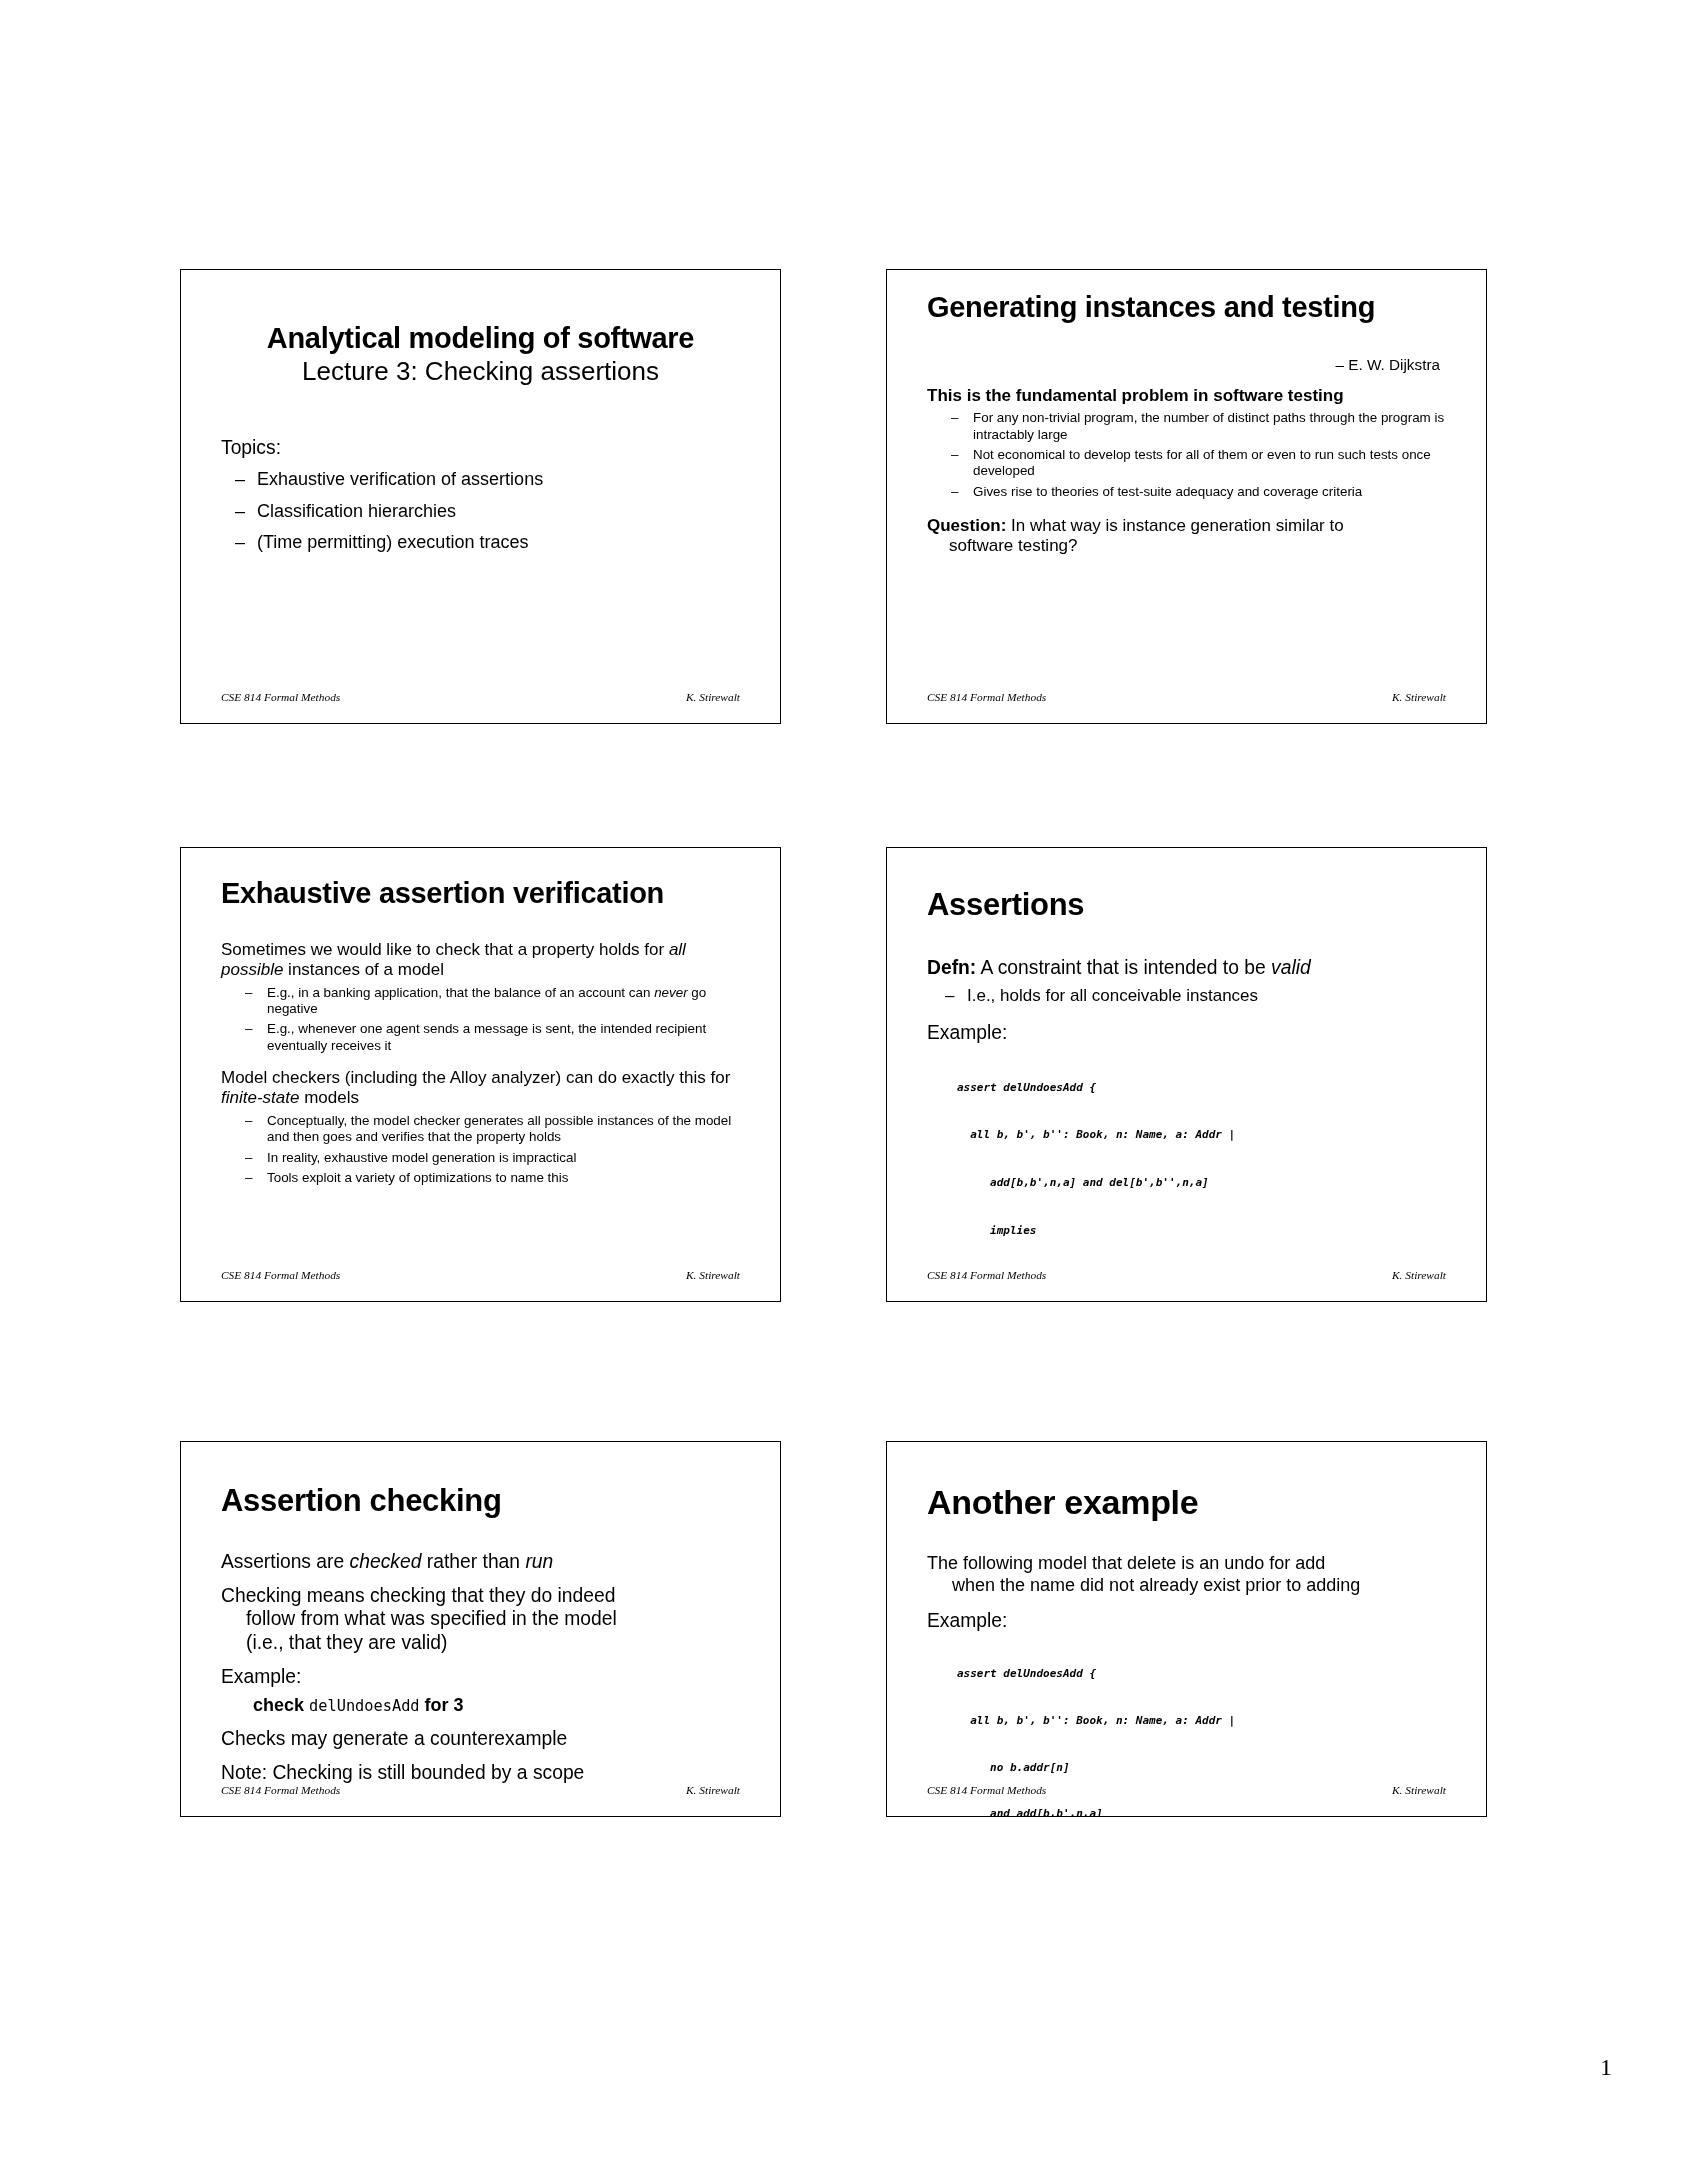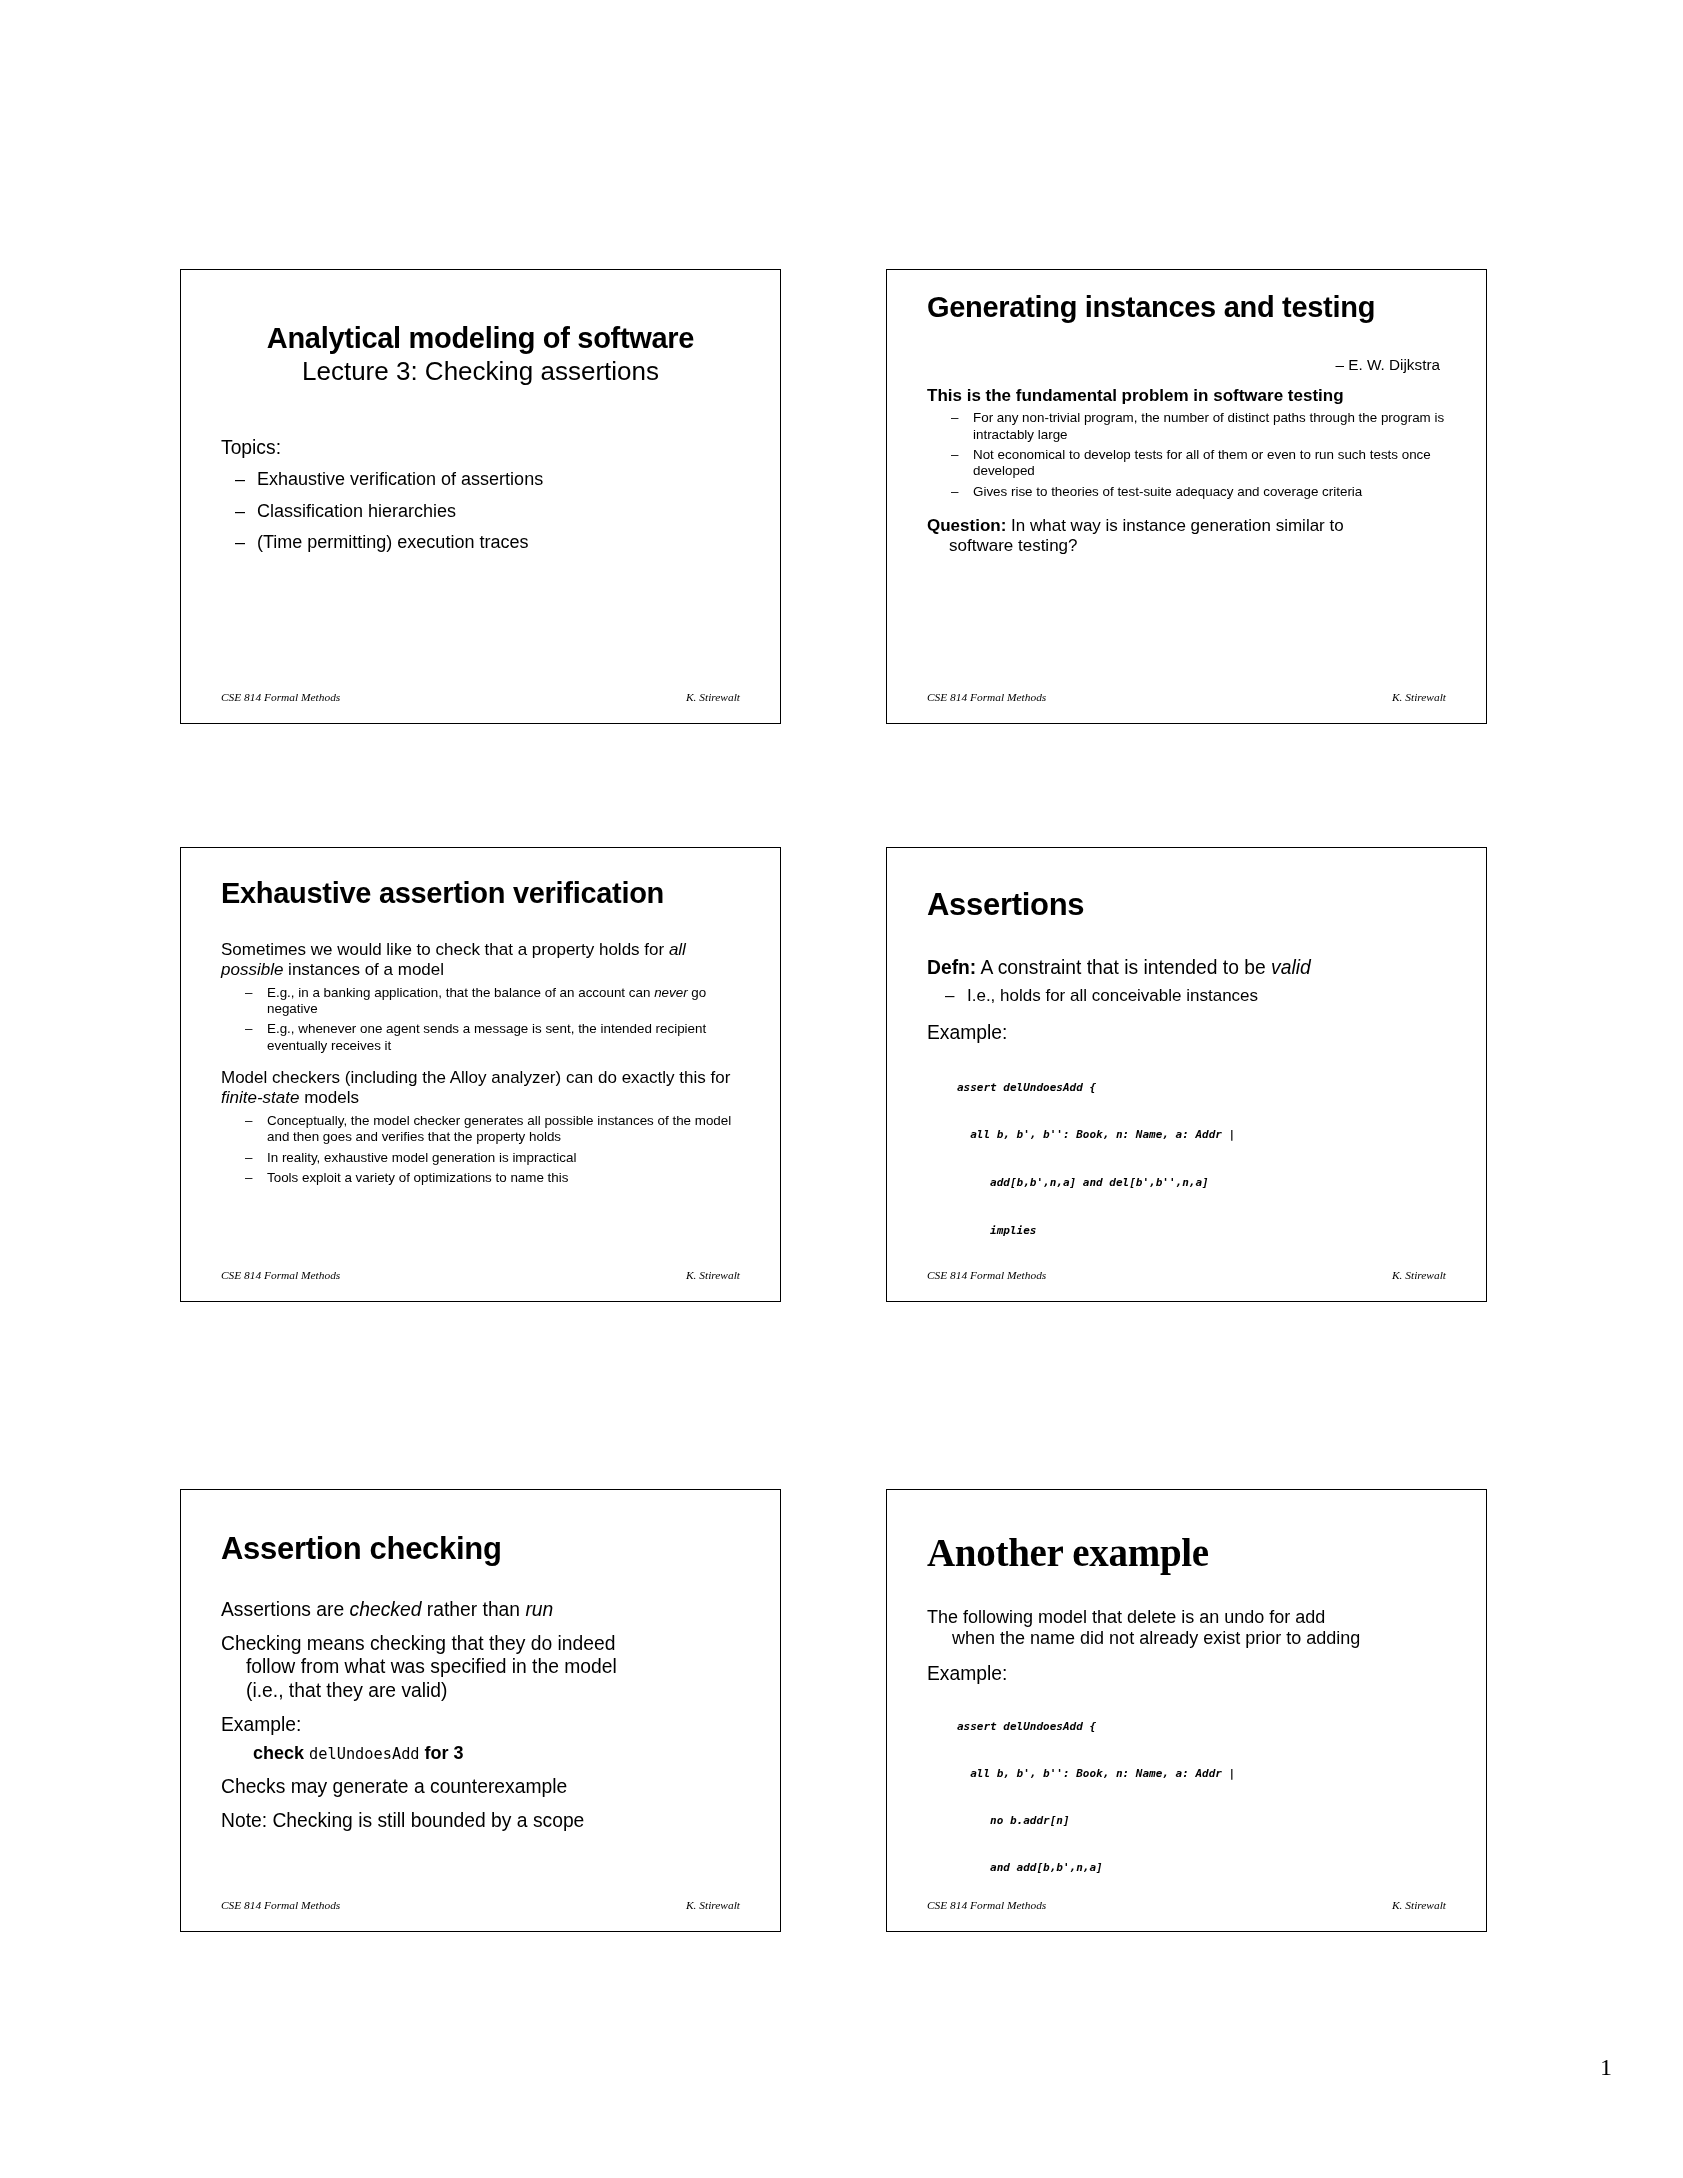--- a/index.html
+++ b/index.html
@@ -26,21 +26,21 @@
     position: absolute;
     border: 1.5px solid #000;
     background: #fff;
     box-sizing: border-box;
     overflow: hidden;
   }
   .slide.col-l { left: 180px; width: 601px; }
   .slide.col-r { left: 886px; width: 601px; }
   .slide.row-1 { top: 269px; height: 455px; }
   .slide.row-2 { top: 847px; height: 455px; }
-  .slide.row-3 { top: 1441px; height: 443px; margin-top: 48px; }
+  .slide.row-3 { top: 1441px; height: 376px; }
 
   .inner {
     position: relative;
     width: 100%;
     height: 100%;
     box-sizing: border-box;
     padding: 0 40px;
   }
 
   
@@ -305,21 +305,21 @@
       <div class="footer">
         <span>CSE 814  Formal Methods</span>
         <span>K. Stirewalt</span>
       </div>
     </div>
   </div>
 
   <div class="slide col-r row-3">
     <div class="inner">
       <div style="height:42px"></div>
-      <div class="title" style="font-size:39px;font-family:Liberation Serif, serif;">Another example</div>
+      <div class="title" style="font-size:34px;">Another example</div>
       <div style="height:32px"></div>
       <div class="lvl1" style="margin-top:0;font-size:18px;">
         <span>The following model that delete is an undo for add</span>
         <span class="cont">when the name did not already exist prior to adding</span>
       </div>
       <div class="lvl1" style="margin-top:12px;">Example:</div>
       <div class="code" style="margin-top:3px;line-height:1.42;">
         <div class="codeline">assert delUndoesAdd {</div>
         <div class="codeline">  all b, b', b'': Book, n: Name, a: Addr |</div>
         <div class="codeline">     no b.addr[n]</div>

